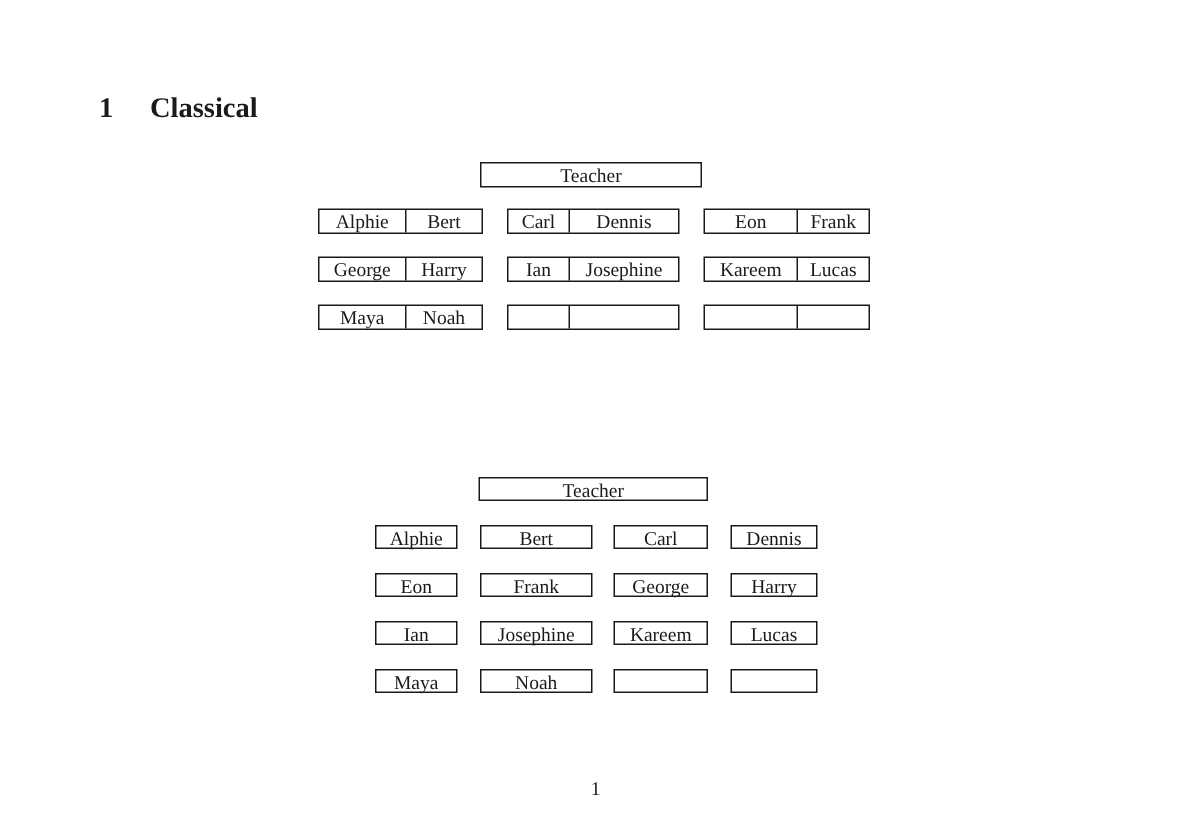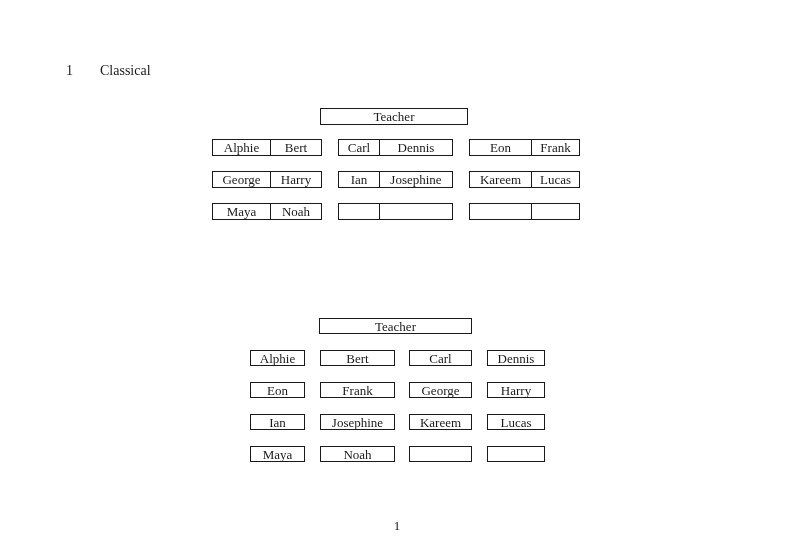--- a/index.html
+++ b/index.html
@@ -9,22 +9,22 @@
     width: 794px;
     height: 560px;
     background: var(--bg, #fff);
     font-family: "Liberation Serif", "DejaVu Serif", serif;
     color: var(--ink, #1a1a1a);
     overflow: hidden;
   }
   .section-heading {
     position: absolute;
     left: 66px;
-    font-size: 14px;
-    font-weight: normal;
+    font-size: 19px;
+    font-weight: bold;
     white-space: nowrap;
     line-height: 1.1;
   }
   .section-heading .num { display: inline-block; width: 34px; }
   .box {
     position: absolute;
     box-sizing: border-box;
     border: 1px solid var(--ink, #1a1a1a);
     background: var(--bg, #fff);
     display: flex;

